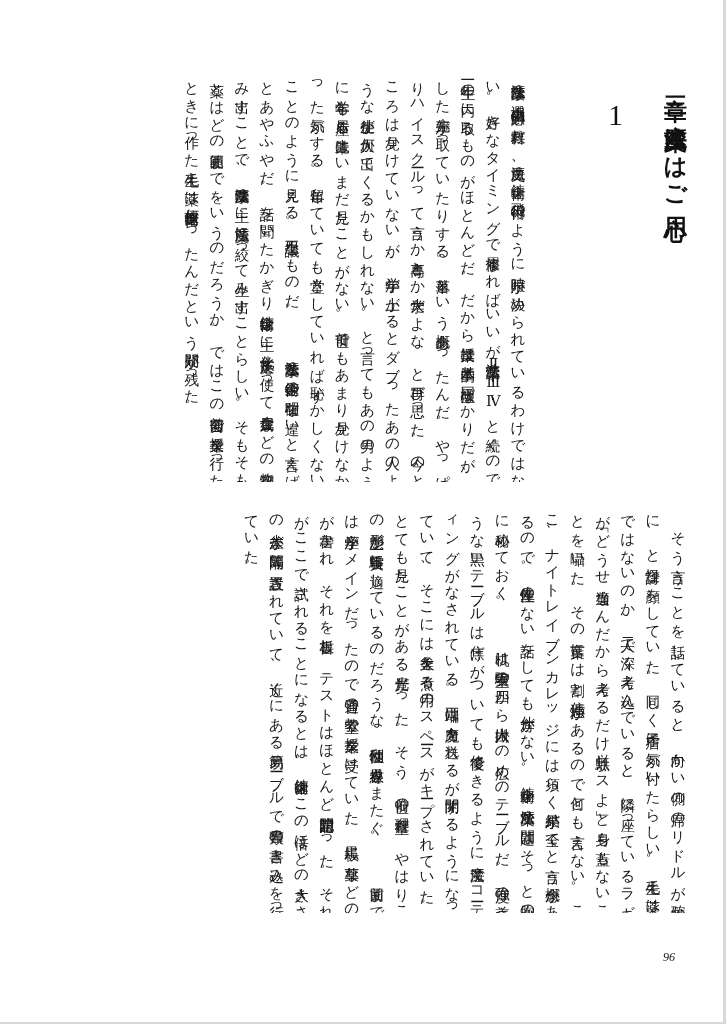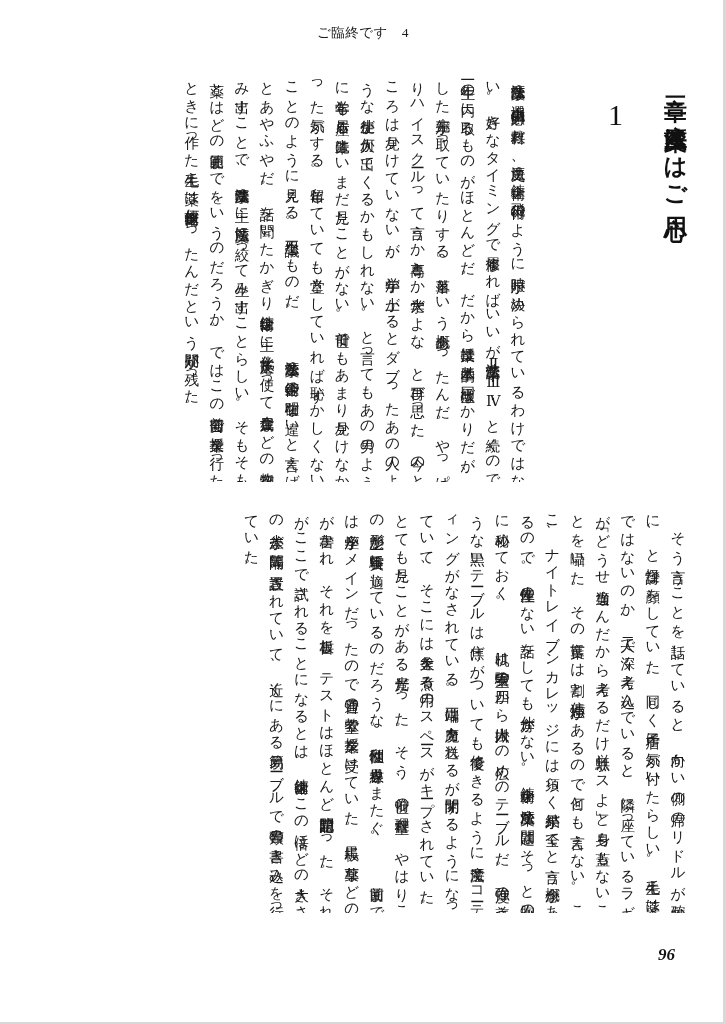--- a/index.html
+++ b/index.html
@@ -86,31 +86,30 @@
     width: 608px;
     height: 408px;
   }
 
   
   .folio {
     position: absolute;
     right: 48px;
     bottom: 57px;
     font-style: italic;
-    font-weight: bold;
-    font-size: 17px;
+    font-weight: normal;
+    font-size: 12px;
     color: #141414;
   }
 </style>
 </head>
 <body>
 
 <div id="page">
 
-  <div class="running-head">ご臨終です　4</div>
 
   <div class="chapter-title">三章　魔法薬にはご用心</div>
 
   <div class="section-number">1</div>
 
   <div class="vblock" id="block-upper">魔法薬学は選択自由必須の教科だ。魔法史、錬金術、飛行術のように時限が決められているわけではない。好きなタイミングで履修すればいいが魔法薬学Ⅱ・Ⅲ・Ⅳと続くので結局一年生の内に取るものがほとんどだ。だから授業は基本的に同級生ばかりだが、落単した先輩が取っていたりする。落単という概念あったんだ。やっぱりハイスクールって言うか高専とか大学だよな、と再び思った。今のところは見かけていないが、学年が上がるとダブったあの人のような生徒が何人か出てくるかもしれない。と言ってもあの男のように学年も居座る先輩はいまだ見たことがない。前世でもあまり見かけなかった気がする。留年していても堂々としていれば恥ずかしくないことのように見える。不思議なものだ。
 　魔法薬学と錬金術の明確な違いと言えば割とあやふやだ。話を聞いたかぎり錬金術は主に化学反応を使って貴金属などの物質を生み出すことで、魔法薬学は主に魔法薬に絞って生み出すことらしい。そもそも魔法薬とはどの範囲までをいうのだろうか。ではこの前合同で授業を行ったときに作った毛生え薬は何故錬金術だったんだという疑問が残った。</div>
 
   <div class="vblock" id="block-lower">　そう言うことを話していると、向かい側の席のリドルが確かに、と怪訝な顔をしていた。同じく矛盾に気が付いたらしい。毛生え薬は何故魔法薬ではないのか、二人で深く考え込んでいると、隣に座っているラギーが「どうせ適当なんだから考えるだけ無駄ッスよ」と身も蓋もないことを囁いた。その言葉には割と信憑性があるので何とも言えない。ここ、ナイトレイブンカレッジには須らく結果が全てと言う概念があるので。生産性のない話をしても仕方がない。錬金術か魔法薬か問題はそっと胸の内に秘めておく。
 　机は実験室の四から六人掛けの広めのテーブルだ。強度の高そうな黒いテーブルは焦げがついても修復できるように魔法でコーティングがなされている。両端は魔力を送れるが開閉するようになっていて、そこには大釜を煮る用のスペースがキープされていた。とても見たことがある光景だった。そう、前世の理科室だ。やはりこの形態が一番実験に適しているのだろうな。利便性は世界線をまたぐ。

